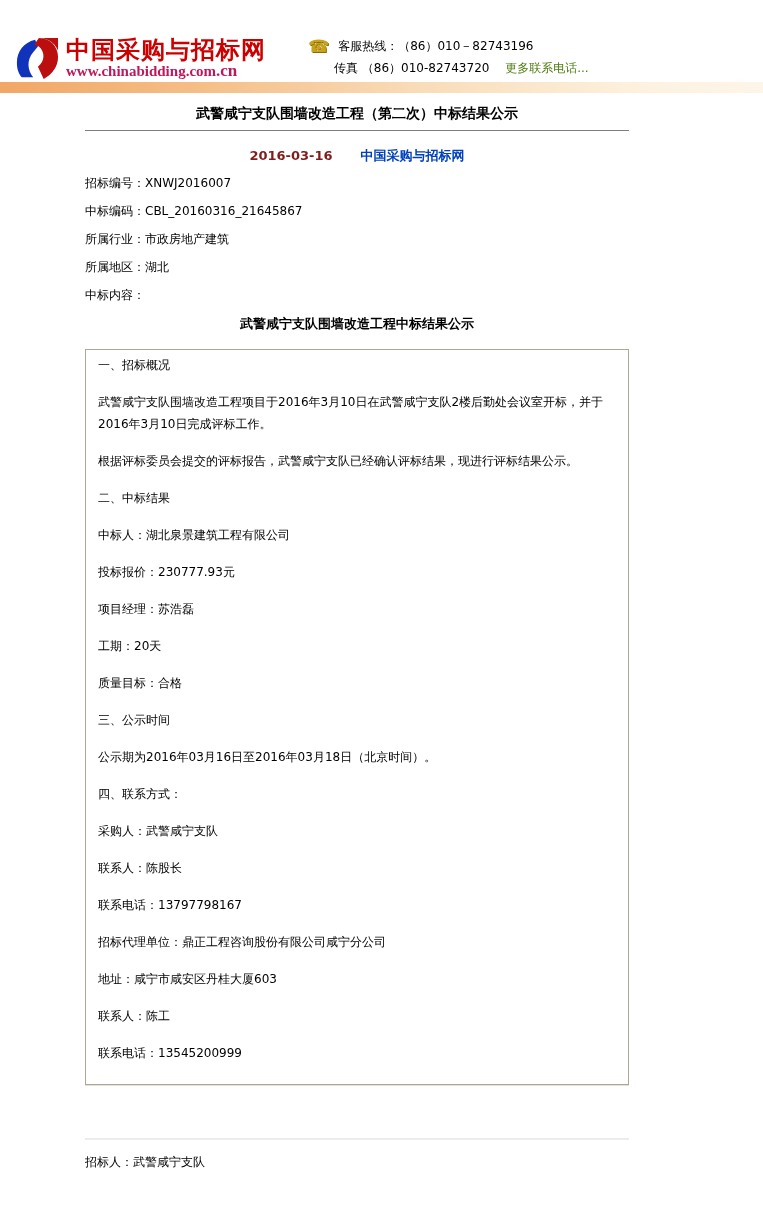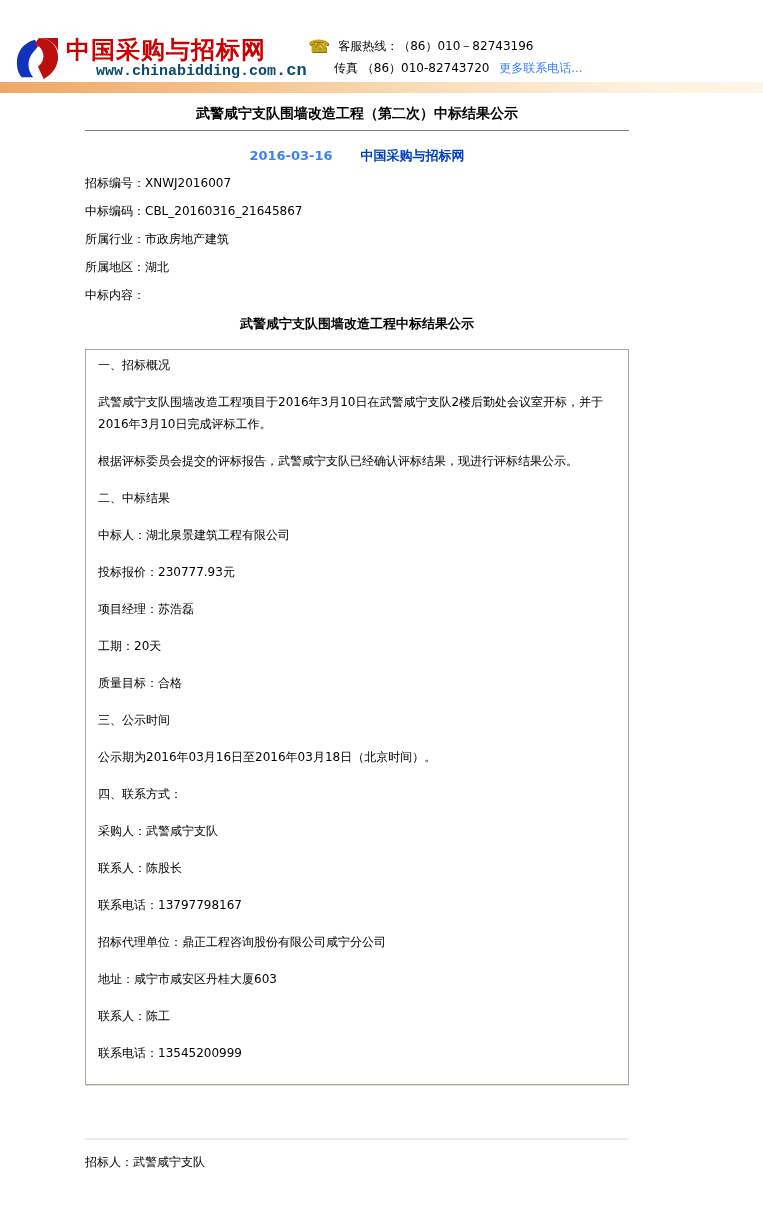--- a/index.html
+++ b/index.html
@@ -8,36 +8,36 @@
     width:763px; height:1220px; background:#ffffff; position:relative;
     font-family:"DejaVu Sans","Liberation Sans",sans-serif; color:#000;
   }
   .red-marker { position:absolute; left:9px; top:8px; width:26px; height:13px; background:#e5292d; }
 
   
   .header { position:relative; height:82px; background:#fff; }
   .logo { position:absolute; left:12px; top:37px; display:flex; align-items:flex-start; cursor:pointer; }
   .logo-mark { width:50px; height:44px; margin-right:4px; }
   .logo-title { color:#cc0000; font-weight:bold; font-size:24px; letter-spacing:1px; line-height:26px; white-space:nowrap; }
-  .logo-url { color:#0c4a6e; font-size:15px; font-weight:bold; line-height:16px;
-              font-family:Liberation Mono, monospace;margin-left:30px; }
+  .logo-url { color:#be185d; font-size:15px; font-weight:bold; line-height:16px;
+              font-family:Liberation Serif, serif; }
   .logo-url b { font-size:17px; }
   .contact { position:absolute; left:308px; top:35px; font-size:12px; line-height:22px; color:#000; white-space:nowrap; }
   .contact-row1 { display:flex; align-items:center; }
   .phone-icon { color:#c9a21c; font-size:17px; margin-right:9px; text-shadow:1px 1px 0 #8a6d00; }
   .contact-row2 { padding-left:26px; }
-  .more-link { color:#3b82f6; text-decoration:none; margin-left:6px; cursor:pointer; }
+  .more-link { color:#4d7c0f; text-decoration:none; margin-left:12px; cursor:pointer; }
   .orange-bar { height:11px; background:linear-gradient(to right,#f1a766,#f5bd85 25%,#f9dcb8 55%,#fdf2e0 85%,#fdf5e8); }
 
   
   .content { width:544px; margin-left:85px; }
   .article-title { font-size:14px; font-weight:bold; text-align:center; margin:12px 0 8px; line-height:17px; }
   .title-rule { border:none; border-top:1px solid #7f7f7f; margin:0; }
   .dateline { text-align:center; font-size:13px; font-weight:bold; margin:16px 0 0; line-height:17px; }
-  .date { color:#3b82f6; margin-right:28px; }
+  .date { color:#7f1d1d; margin-right:28px; }
   .source { color:#0040bb; }
   .meta-wrap p { font-size:12px; line-height:17px; margin:11px 0; }
   .meta-wrap { margin-top:10px; }
   .article-subtitle { font-size:13px; font-weight:bold; text-align:center; margin:10px 0 17px; line-height:17px; }
 
   
   .notice-box { border:1px solid #aca899; box-shadow:0 1px 0 #e3e0d5; padding:0 8px 20px 12px; font-size:12px; }
   .notice-box p { margin:15px 0 0; line-height:22px; }
   .notice-box p:first-child { margin-top:4px; }
   .center { }

